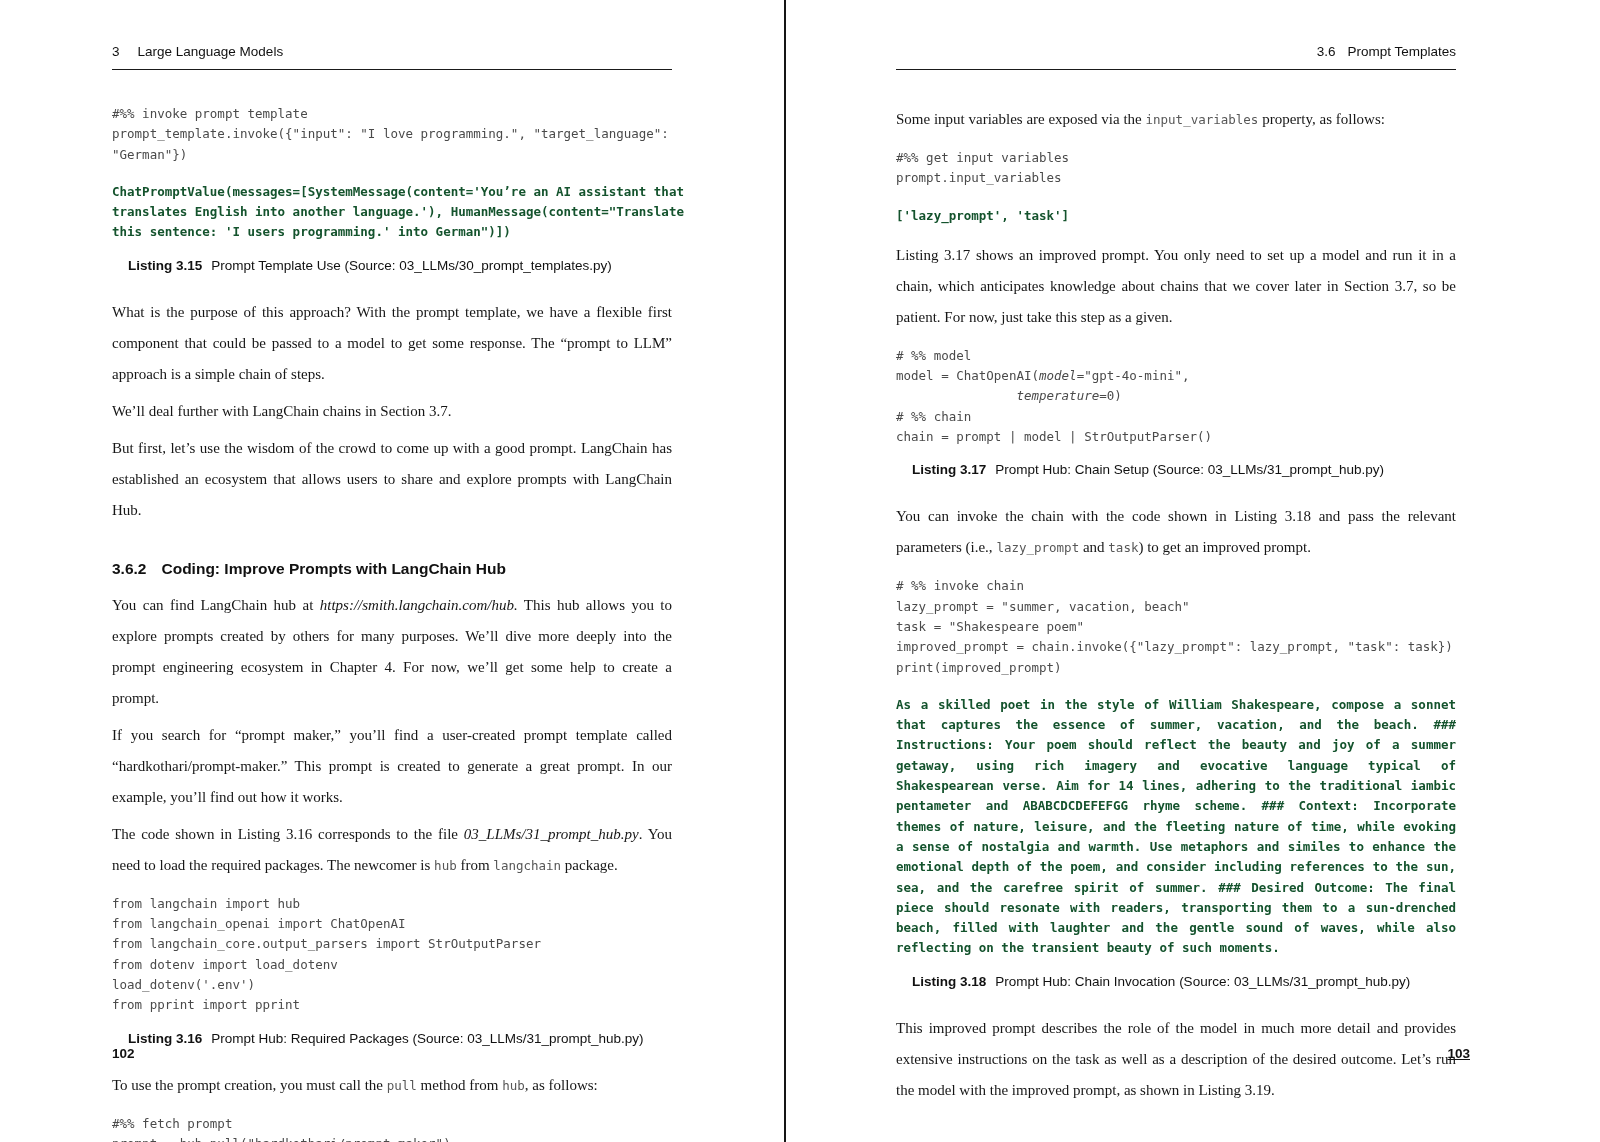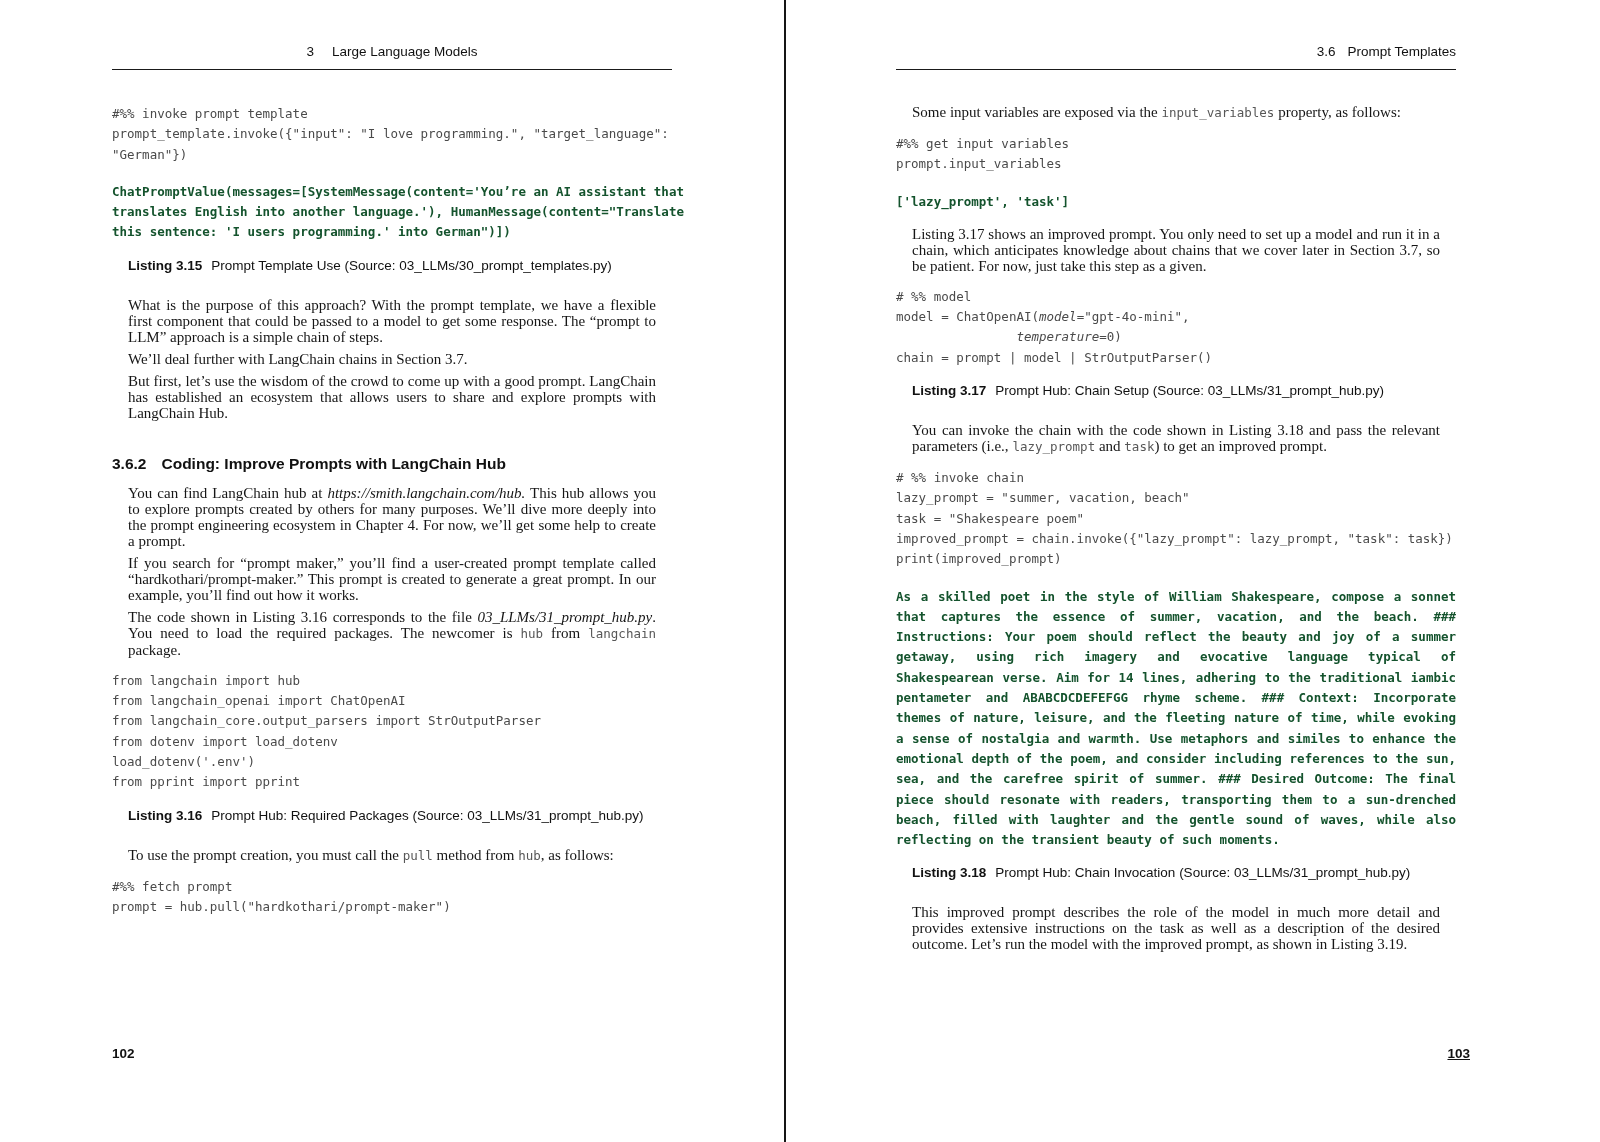--- a/index.html
+++ b/index.html
@@ -9,29 +9,29 @@
     font-family: "Liberation Serif", serif; color: #161616; overflow: hidden;
   }
   .spread { display: flex; width: 1600px; height: 1142px; }
   .page { position: relative; height: 1142px; }
   .page.left  { width: 784px; padding: 44px 112px 0 112px; }
   .page.right { width: 956px; padding: 44px 144px 0 110px; }
   .divider { width: 2px; height: 1142px; background: #151515; flex: none; }
 
   .running-head {
     font-family: "Liberation Sans", sans-serif; font-size: 13.5px; color: #111;
-    padding-bottom: 10px; border-bottom: 1.5px solid #1a1a1a; margin-bottom: 34px; text-align: center;
+    padding-bottom: 10px; border-bottom: 1.5px solid #1a1a1a; margin-bottom: 34px;
   }
   .running-head .rh-num { margin-right: 18px; }
   .running-head.right-align { text-align: right; }
   .running-head.right-align .rh-num { margin-right: 12px; }
 
   .para {
-    font-size: 15px; line-height: 16px; text-align: justify;
-    margin: 6px 16px; hyphens: auto;
+    font-size: 15px; line-height: 31px; text-align: justify;
+    margin: 6px 0; hyphens: auto;
   }
   .it { font-style: italic; }
   .ic { font-family: "DejaVu Sans Mono", monospace; font-size: 12.5px; color: #575757; }
 
   .heading {
     font-family: "Liberation Sans", sans-serif; font-weight: bold;
     font-size: 15.5px; color: #111; margin: 34px 0 12px;
   }
   .heading .hnum { margin-right: 15px; }
 
@@ -119,20 +119,21 @@
           <div class="cl">prompt.input_variables</div>
         </div>
         <div class="output-block">
           <div class="cl">['lazy_prompt', 'task']</div>
         </div>
         <p class="para"><span>Listing 3.17 shows an improved prompt. You only need to set up a model and run it in a chain, which anticipates knowledge about chains that we cover later in Section 3.7, so be patient. For now, just take this step as a given.</span></p>
         <div class="code-block">
           <div class="cl"># %% model</div>
           <div class="cl"><span>model = ChatOpenAI(</span><span class="it">model</span><span>="gpt-4o-mini",</span></div>
           <div class="cl"><span>                </span><span class="it">temperature</span><span>=0)</span></div>
+          <div class="cl"># %% chain</div>
           <div class="cl">chain = prompt | model | StrOutputParser()</div>
         </div>
         <div class="caption"><span class="cap-label">Listing 3.17</span><span>Prompt Hub: Chain Setup (Source: 03_LLMs/31_prompt_hub.py)</span></div>
         <p class="para"><span>You can invoke the chain with the code shown in Listing 3.18 and pass the relevant parameters (i.e., </span><span class="ic">lazy_prompt</span><span> and </span><span class="ic">task</span><span>) to get an improved prompt.</span></p>
         <div class="code-block">
           <div class="cl"># %% invoke chain</div>
           <div class="cl">lazy_prompt = "summer, vacation, beach"</div>
           <div class="cl">task = "Shakespeare poem"</div>
           <div class="cl">improved_prompt = chain.invoke({"lazy_prompt": lazy_prompt, "task": task})</div>
           <div class="cl">print(improved_prompt)</div>

